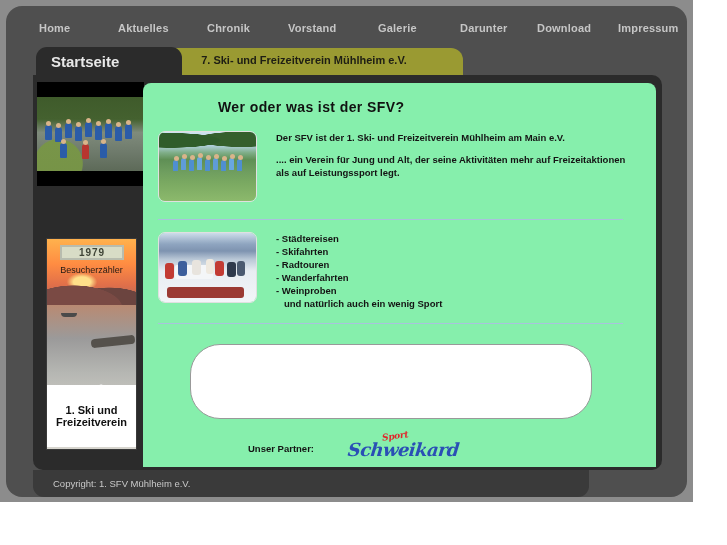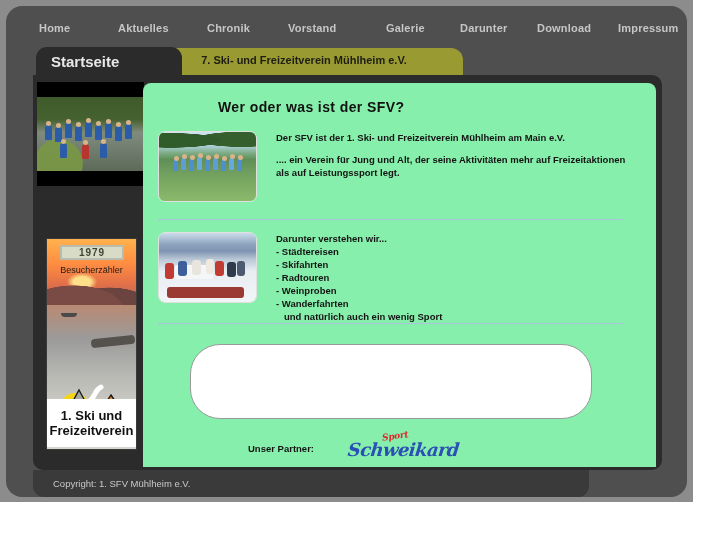--- a/index.html
+++ b/index.html
@@ -215,25 +215,25 @@
   .club-logo {
     position: absolute;
     left: 2px; bottom: 16px;
     width: 87px; height: 52px;
   }
   .club-logo svg { display: block; }
   .club-caption {
     position: absolute;
     left: 0; right: 0; bottom: 2px;
     text-align: center;
-    font-size: 13px;
+    font-size: 11px;
     font-weight: bold;
     color: #111111;
     background: #ffffff;
-    padding: 9px 0;
+    padding: 19px 0;
   }
 
   
   .content {
     position: absolute;
     left: 143px; top: 83px;
     width: 513px;
     height: 384px;
     background: #86efac;
     border-radius: 8px 8px 0 0;
@@ -416,21 +416,21 @@
 <div class="viewport">
 
   <div class="page-bg"></div>
   <div class="page-shell"></div>
 
   <nav class="topnav" id="topnav">
       <div class="nav-item" style="left: 33px;">Home</div>
       <div class="nav-item" style="left: 112px;">Aktuelles</div>
       <div class="nav-item" style="left: 201px;">Chronik</div>
       <div class="nav-item" style="left: 282px;">Vorstand</div>
-      <div class="nav-item" style="left: 372px; margin-left: 8px;">Galerie</div>
+      <div class="nav-item" style="left: 372px;">Galerie</div>
       <div class="nav-item" style="left: 454px;">Darunter</div>
       <div class="nav-item" style="left: 531px;">Download</div>
       <div class="nav-item" style="left: 612px;">Impressum</div>
     </nav>
 
   <div class="tab-startseite">
     <span>Startseite</span>
   </div>
   <div class="tab-title">
     <span>7. Ski- und Freizeitverein Mühlheim e.V.</span>
@@ -514,26 +514,25 @@
           <div class="snow-person" style="left:6%;  top:44%; background:#c23b33;"></div>
           <div class="snow-person" style="left:20%; top:40%; background:#3d5f9c;"></div>
           <div class="snow-person" style="left:34%; top:39%; background:#e8e4de;"></div>
           <div class="snow-person" style="left:48%; top:38%; background:#efe9df;"></div>
           <div class="snow-person" style="left:58%; top:40%; background:#c23b33;"></div>
           <div class="snow-person" style="left:70%; top:42%; background:#2f3a4c;"></div>
           <div class="snow-person" style="left:80%; top:41%; background:#4b5a70;"></div>
         </div>
       </div>
       <div class="block-text">
-        <span class="list-line">Darunter verstehen wir...</span>
         <span class="list-line">- Städtereisen</span>
         <span class="list-line">- Skifahrten</span>
         <span class="list-line">- Radtouren</span>
+        <span class="list-line">- Wanderfahrten</span>
         <span class="list-line">- Weinproben</span>
-        <span class="list-line">- Wanderfahrten</span>
         <span class="list-line list-indent">und natürlich auch ein wenig Sport</span>
       </div>
     </section>
 
     <div class="divider" style="top:240px;"></div>
 
     <div class="roundbox"></div>
 
     <div class="partner-row">
       <div class="partner-label">Unser Partner:</div>

